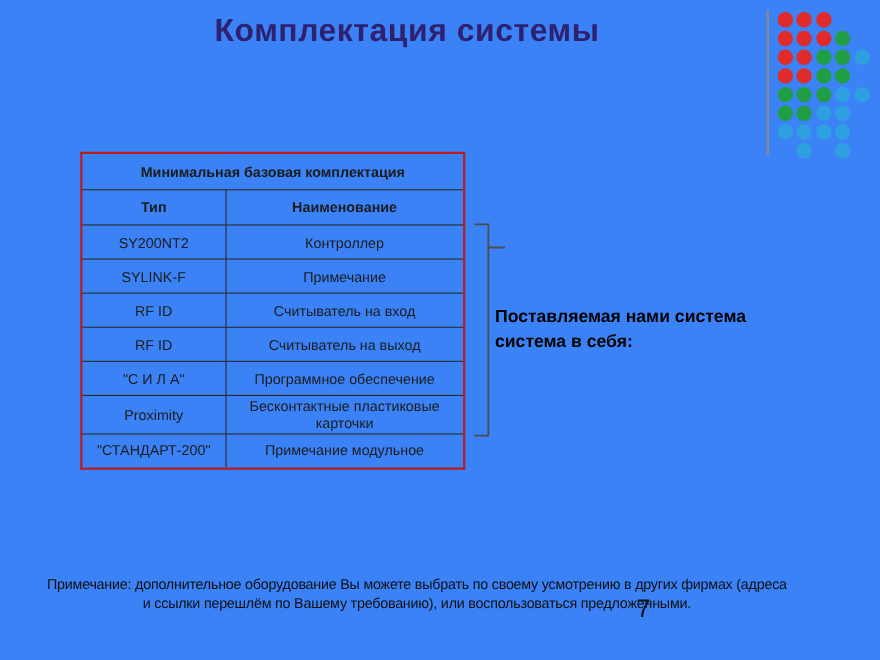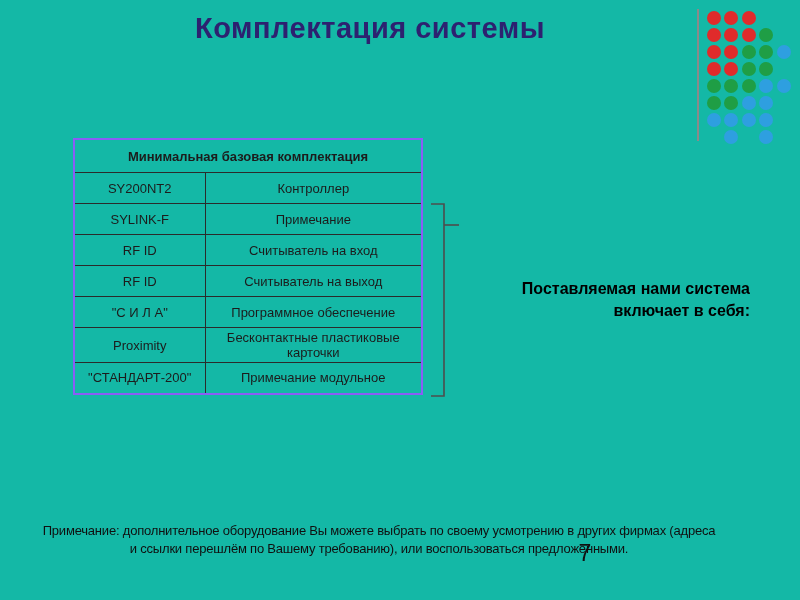--- a/index.html
+++ b/index.html
@@ -1,21 +1,21 @@
 <!DOCTYPE html>
 <html><head>
 <meta charset="utf-8">
 <style>
   html,body{margin:0;padding:0;}
   body{
     width:800px;height:600px;background:#ffffff;
     font-family:"Liberation Sans", sans-serif;
     overflow:hidden;
   }
-  .slide{position:relative;width:800px;height:600px;background:#14b8a6;}
+  .slide{position:relative;width:800px;height:600px;background:#3b82f6;}
 
   
   .slide-title{
     position:absolute;left:70px;top:12px;width:600px;margin:0;
     text-align:center;font-size:29px;font-weight:bold;letter-spacing:.5px;
   }
 
   
   .logo-line{
     position:absolute;left:697px;top:9px;width:2px;height:132px;background:#8a8a8a;
@@ -29,33 +29,33 @@
   
   .ctable{
     position:absolute;left:73px;top:138px;width:348px;
     border-collapse:collapse;table-layout:fixed;
     font-size:13px;color:#1c1c1c;
   }
   .ctable th,.ctable td{
     border:1px solid #2b2b2b;padding:2px 9px;vertical-align:middle;
     overflow:hidden;
   }
-  .ctable{border:2px solid #8b5cf6;}
+  .ctable{border:2px solid #b91c1c;}
   .ctable .t-title-row th{height:28px;text-align:center;font-weight:bold;}
   .ctable .t-cols-row th{height:27px;text-align:center;font-weight:bold;}
   .ctable tbody tr{height:31px;}
   .ctable tbody td{text-align:center;font-weight:normal;}
 
   
   .brace{position:absolute;left:429px;top:202px;}
 
   
   .callout{
     position:absolute;left:450px;top:278px;width:300px;
-    text-align:right;font-weight:bold;font-size:16px;line-height:22px;color:#000;
+    text-align:left;font-weight:bold;font-size:16px;line-height:22px;color:#000;
   }
 
   
   .note{
     position:absolute;left:38px;top:509px;width:682px;
     font-size:13px;line-height:17.5px;color:#101010;
     letter-spacing:-0.2px;
     text-align:center;
   }
 
@@ -118,20 +118,24 @@
 
   <table class="ctable">
     <colgroup>
       <col style="width:131px">
       <col style="width:217px">
     </colgroup>
     <thead>
       <tr class="t-title-row">
         <th colspan="2">Минимальная базовая комплектация</th>
       </tr>
+      <tr class="t-cols-row">
+        <th>Тип</th>
+        <th>Наименование</th>
+      </tr>
     </thead>
     <tbody>
         <tr>
           <td>SY200NT2</td>
           <td>Контроллер</td>
         </tr>
         <tr>
           <td>SYLINK-F</td>
           <td>Примечание</td>
         </tr>
@@ -158,20 +162,20 @@
       </tbody>
   </table>
 
   <svg class="brace" width="32" height="197" viewBox="0 0 32 197">
     <path d="M2 2 H15 V194 H2" fill="none" stroke="#4d4d4d" stroke-width="1.6"></path>
     <path d="M15 23 H30" fill="none" stroke="#4d4d4d" stroke-width="1.6"></path>
   </svg>
 
   <div class="callout">
     <div>Поставляемая нами система</div>
-    <div>включает в себя:</div>
+    <div>система в себя:</div>
   </div>
 
   <p class="note">Примечание: дополнительное оборудование Вы можете выбрать по своему усмотрению в других фирмах (адреса и ссылки перешлём по Вашему требованию), или воспользоваться предложенными.</p>
 
   <div class="page-num">7</div>
 
 </div>
 
 </body></html>

